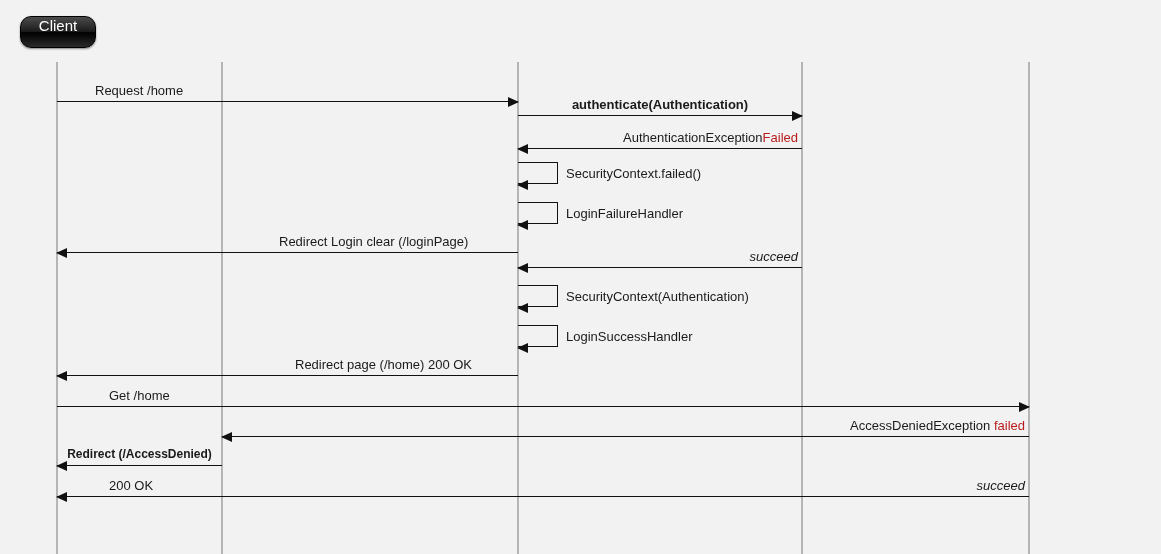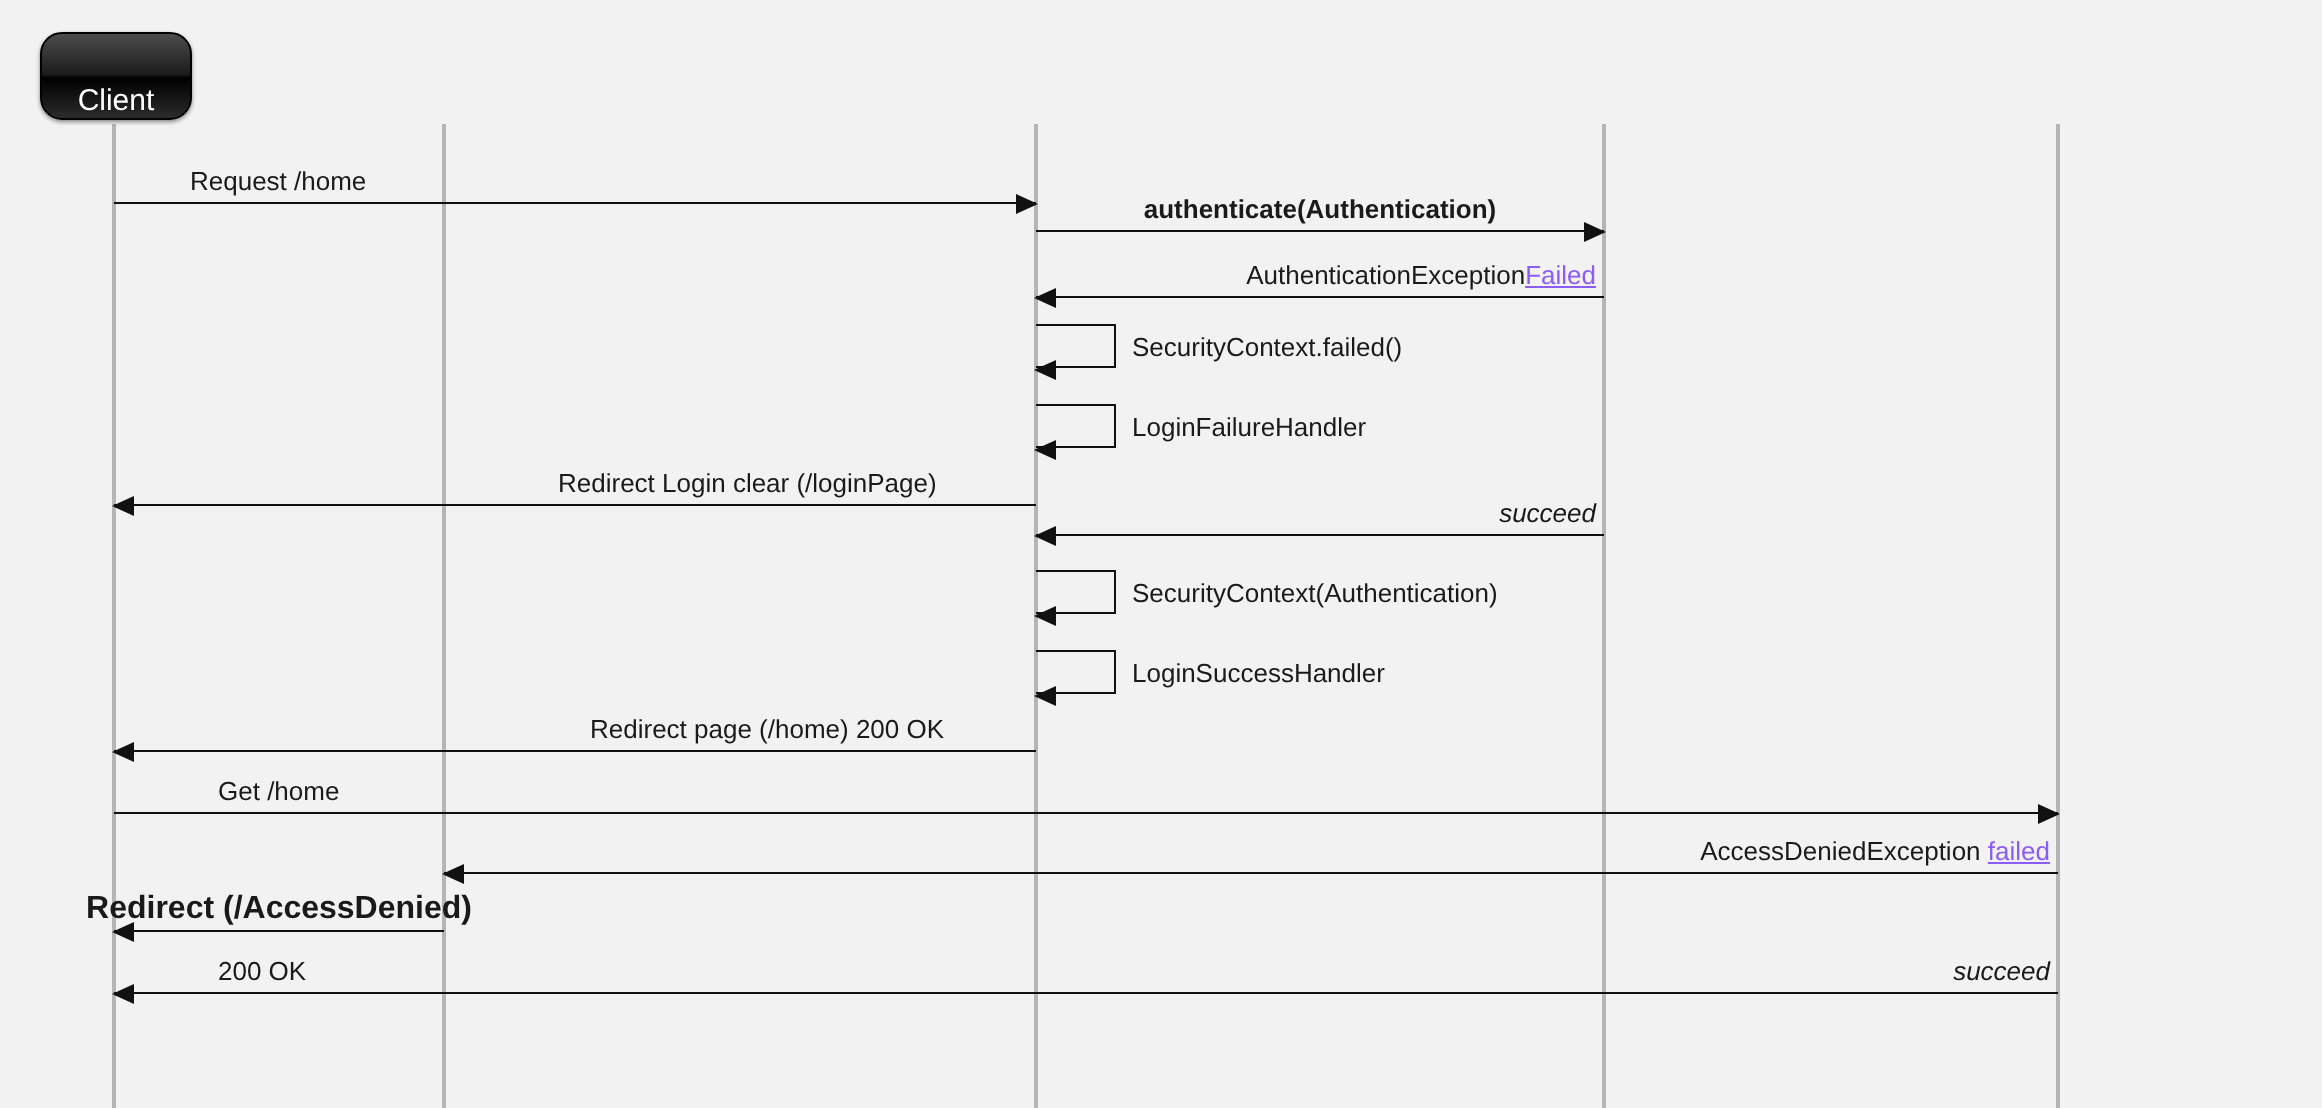--- a/index.html
+++ b/index.html
@@ -17,24 +17,24 @@
     width:2px;
     background:#b5b5b5;
     top:62px;
     height:492px;
   }
 
   
   .actor{
     position:absolute;
     top:16px;
-    height:44px;
+    height:32px;
     border-radius:9px;
     display:flex;
-    align-items:flex-end;
+    align-items:flex-start;
     justify-content:center;
     font-size:15px;
     color:#1a1a1a;
     box-sizing:border-box;
     white-space:nowrap;
     padding:0 14px;
   }
   .actor.client{
     background:linear-gradient(180deg,#4c4c4c 0%,#1c1c1c 48%,#000 52%,#2b2b2b 100%);
     color:#ffffff;
@@ -80,21 +80,21 @@
     position:absolute;
     bottom:3px;
     font-size:13px;
     color:#1a1a1a;
     white-space:nowrap;
     line-height:15px;
   }
   .msg .label.center{left:50%;transform:translateX(-50%);font-weight:bold;}
   .msg .label.right-al{right:4px;}
 
-  .status-fail{color:#8b5cf6;text-decoration:underline;}
+  .status-fail{color:#b91c1c;}
   .status-ok{color:#1ab1f0;font-style:italic;}
 
   
   .selfcall{position:absolute;}
   .selfcall .box{
     position:absolute;left:0;top:0;
     width:40px;height:22px;
     border:1.6px solid #111;
     border-left:none;
     box-sizing:border-box;
@@ -203,21 +203,21 @@
     <div class="line"></div>
     <div class="head"></div>
     <div class="label right-al">
       <span>AccessDeniedException</span>&nbsp;<span class="status-fail">failed</span>
     </div>
   </div>
 
   <div class="msg left" style="left:57px;top:465px;width:165px">
     <div class="line"></div>
     <div class="head"></div>
-    <div class="label center" style="font-size:16px">Redirect (/AccessDenied)</div>
+    <div class="label center" style="font-size:12px">Redirect (/AccessDenied)</div>
   </div>
 
   <div class="msg left" style="left:57px;top:496px;width:972px">
     <div class="line"></div>
     <div class="head"></div>
     <div class="label right-al status-ok">succeed</div>
     <div class="label" style="left:52px">200 OK</div>
   </div>
 
 </div>

